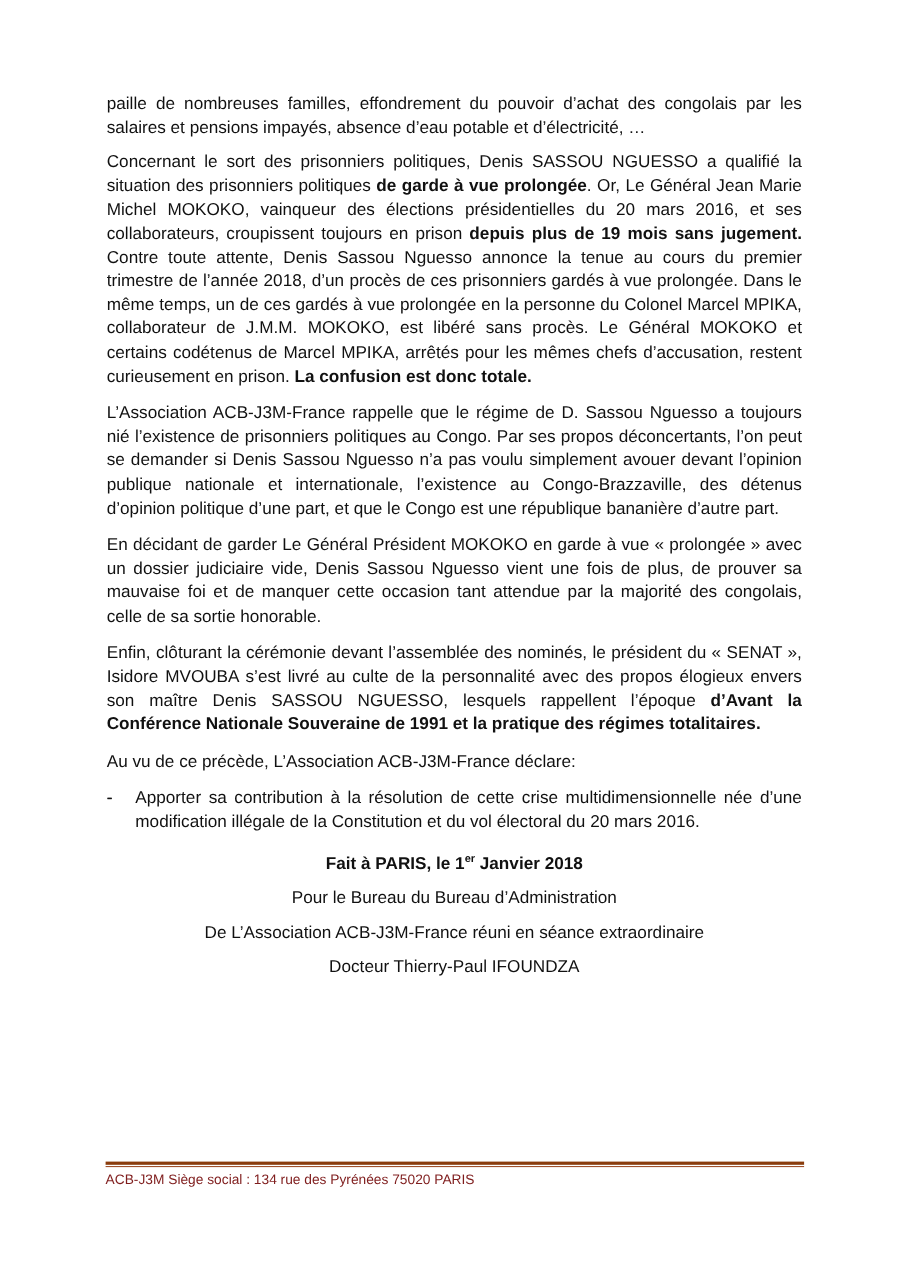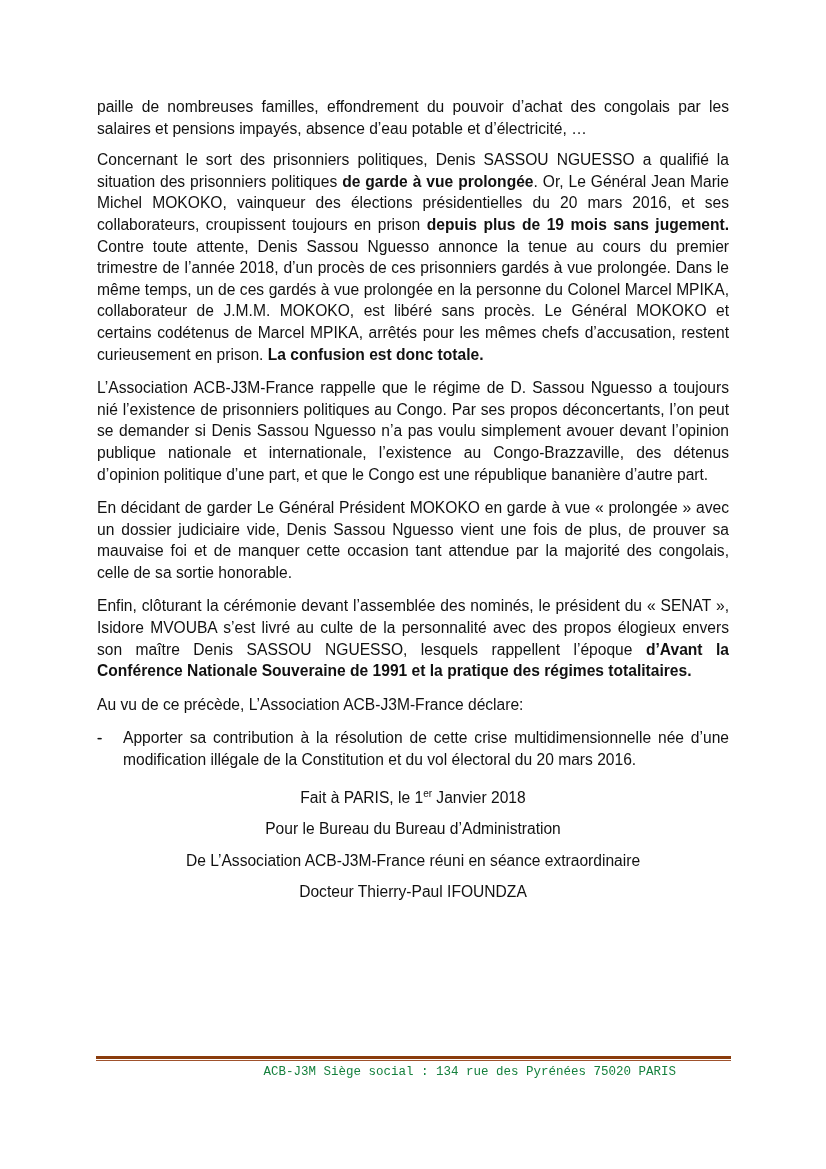--- a/index.html
+++ b/index.html
@@ -1,40 +1,40 @@
 <!DOCTYPE html>
 <html><head>
 <meta charset="utf-8">
 <style>
   html, body { margin: 0; padding: 0; background: #ffffff; }
   body { width: 826px; height: 1169px; position: relative; overflow: hidden; }
   .page {
-    position: absolute; left: 97px; top: 96px; width: 632px;
+    position: absolute; left: 97px; top: 84px; width: 632px;
     font-family: "Liberation Sans", sans-serif;
     font-size: 15.6px; line-height: 21.6px; color: #111;
   }
   .para { margin: 0 0 12px 0; text-align: justify; text-align-last: left; }
   .para.first { margin-bottom: 10px; }
   b { font-weight: bold; }
   .list { margin: 0 0 10px 0; padding: 0; list-style: none; }
   .list li { position: relative; padding-left: 26px; text-align: justify; }
   .list li .dash { position: absolute; left: 0; top: 0; }
   .center { text-align: center; margin: 0 0 10px 0; }
-  .sig-date { font-weight: normal; margin-top: 16px; }
+  .sig-date { font-weight: bold; margin-top: 16px; }
   sup { font-size: 10px; line-height: 0; vertical-align: 6px; }
   .footer-rule {
     position: absolute; left: 96px; top: 1056px; width: 635px; height: 6px;
   }
   .footer-rule .thick { height: 3px; background: #8a3c0c; }
   .footer-rule .gap { height: 1px; background: #fff; }
   .footer-rule .thin { height: 1px; background: #a0522d; }
   .footer {
     position: absolute; left: 96px; top: 1064px; width: 580px;
-    font-family: Liberation Mono, monospace; font-size: 12.5px; line-height: 17px;
-    color: #15803d; text-align: right;
+    font-family: Liberation Sans, sans-serif; font-size: 12.5px; line-height: 17px;
+    color: #7f1d1d; text-align: left;
   }
 </style>
 </head>
 <body>
 
 <div class="page">
   <p class="para first">paille de nombreuses familles, effondrement du pouvoir d’achat des congolais par les salaires et pensions impayés, absence d’eau potable et d’électricité, …</p>
 
   <p class="para"><span>Concernant le sort des prisonniers politiques, Denis SASSOU NGUESSO a qualifié la situation des prisonniers politiques </span><b>de garde à vue prolongée</b><span>. Or, Le Général Jean Marie Michel MOKOKO, vainqueur des élections présidentielles du 20 mars 2016, et ses collaborateurs, croupissent toujours en prison </span><b>depuis plus de 19 mois sans jugement.</b><span> Contre toute attente, Denis Sassou Nguesso annonce la tenue au cours du premier trimestre de l’année 2018, d’un procès de ces prisonniers gardés à vue prolongée. Dans le même temps, un de ces gardés à vue prolongée en la personne du Colonel Marcel MPIKA, collaborateur de J.M.M. MOKOKO, est libéré sans procès. Le Général MOKOKO et certains codétenus de Marcel MPIKA, arrêtés pour les mêmes chefs d’accusation, restent curieusement en prison. </span><b>La confusion est donc totale.</b></p>
 

